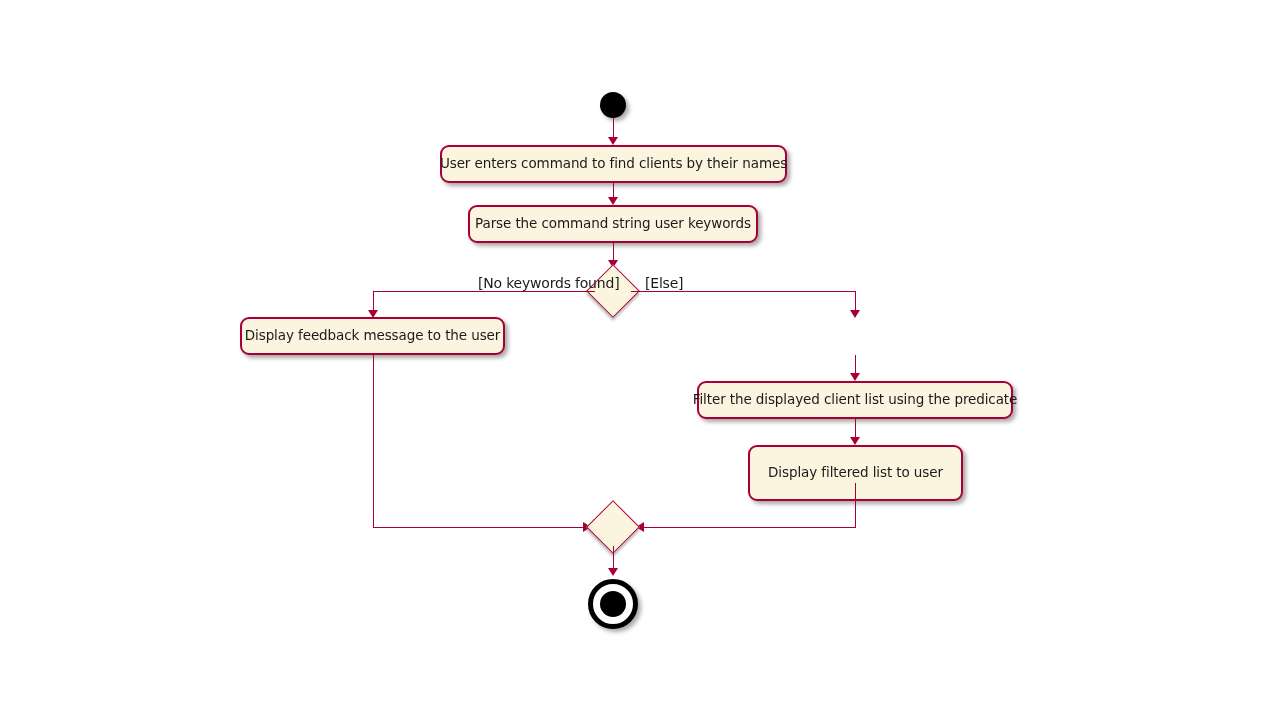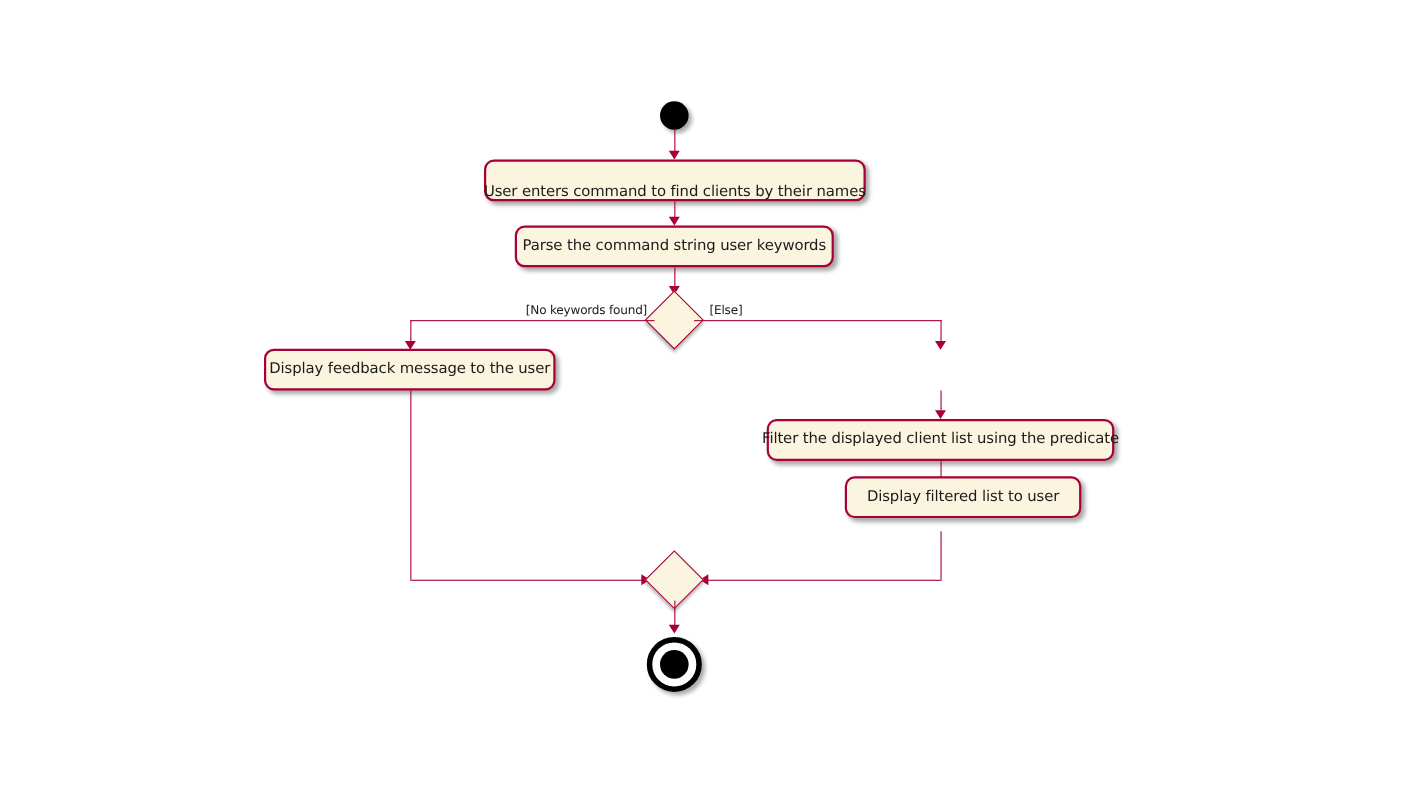--- a/index.html
+++ b/index.html
@@ -89,38 +89,38 @@
   .arrow-left {
     position: absolute;
     width: 0; height: 0;
     border-top: 5px solid transparent;
     border-bottom: 5px solid transparent;
     border-right: 8px solid #A80036;
   }
   
   .guard {
     position: absolute;
-    font-size: 11px;
+    font-size: 14px;
     color: #1b1b1b;
     white-space: nowrap;
     line-height: 1;
     letter-spacing: -0.2px;
   }
 </style>
 </head>
 <body>
 
 <div id="canvas">
 
   <div class="start-node" style="left:600px; top:92px; width:26px; height:26px;"></div>
 
   <div class="vline" style="left:613px; top:118px; height:20px;"></div>
   <div class="arrow-down" style="left:608px; top:137px;"></div>
 
-  <div class="activity" style="left:440px; top:145px; width:347px; height:38px;align-items:flex-end;">
+  <div class="activity" style="left:440px; top:145px; width:347px; height:38px;">
     <span>User enters command to find clients by their names</span>
   </div>
 
   <div class="vline" style="left:613px; top:183px; height:18px;"></div>
   <div class="arrow-down" style="left:608px; top:197px;"></div>
 
   <div class="activity" style="left:468px; top:205px; width:290px; height:38px;">
     <span>Parse the command string user keywords</span>
   </div>
 
@@ -148,21 +148,21 @@
   <div class="vline" style="left:855px; top:355px; height:18px;"></div>
   <div class="arrow-down" style="left:850px; top:373px;"></div>
 
   <div class="activity" style="left:697px; top:381px; width:316px; height:38px;">
     <span>Filter the displayed client list using the predicate</span>
   </div>
 
   <div class="vline" style="left:855px; top:419px; height:18px;"></div>
   <div class="arrow-down" style="left:850px; top:437px;"></div>
 
-  <div class="activity" style="left:748px; top:433px; width:215px; height:38px;margin-left:20px;">
+  <div class="activity" style="left:748px; top:445px; width:215px; height:56px;">
     <span>Display filtered list to user</span>
   </div>
 
   <div class="vline" style="left:373px; top:355px; height:172px;"></div>
   <div class="hline" style="left:373px; top:527px; width:212px;"></div>
   <div class="arrow-right" style="left:583px; top:522px;"></div>
 
   <div class="vline" style="left:855px; top:483px; height:44px;"></div>
   <div class="hline" style="left:641px; top:527px; width:215px;"></div>
   <div class="arrow-left" style="left:636px; top:522px;"></div>

